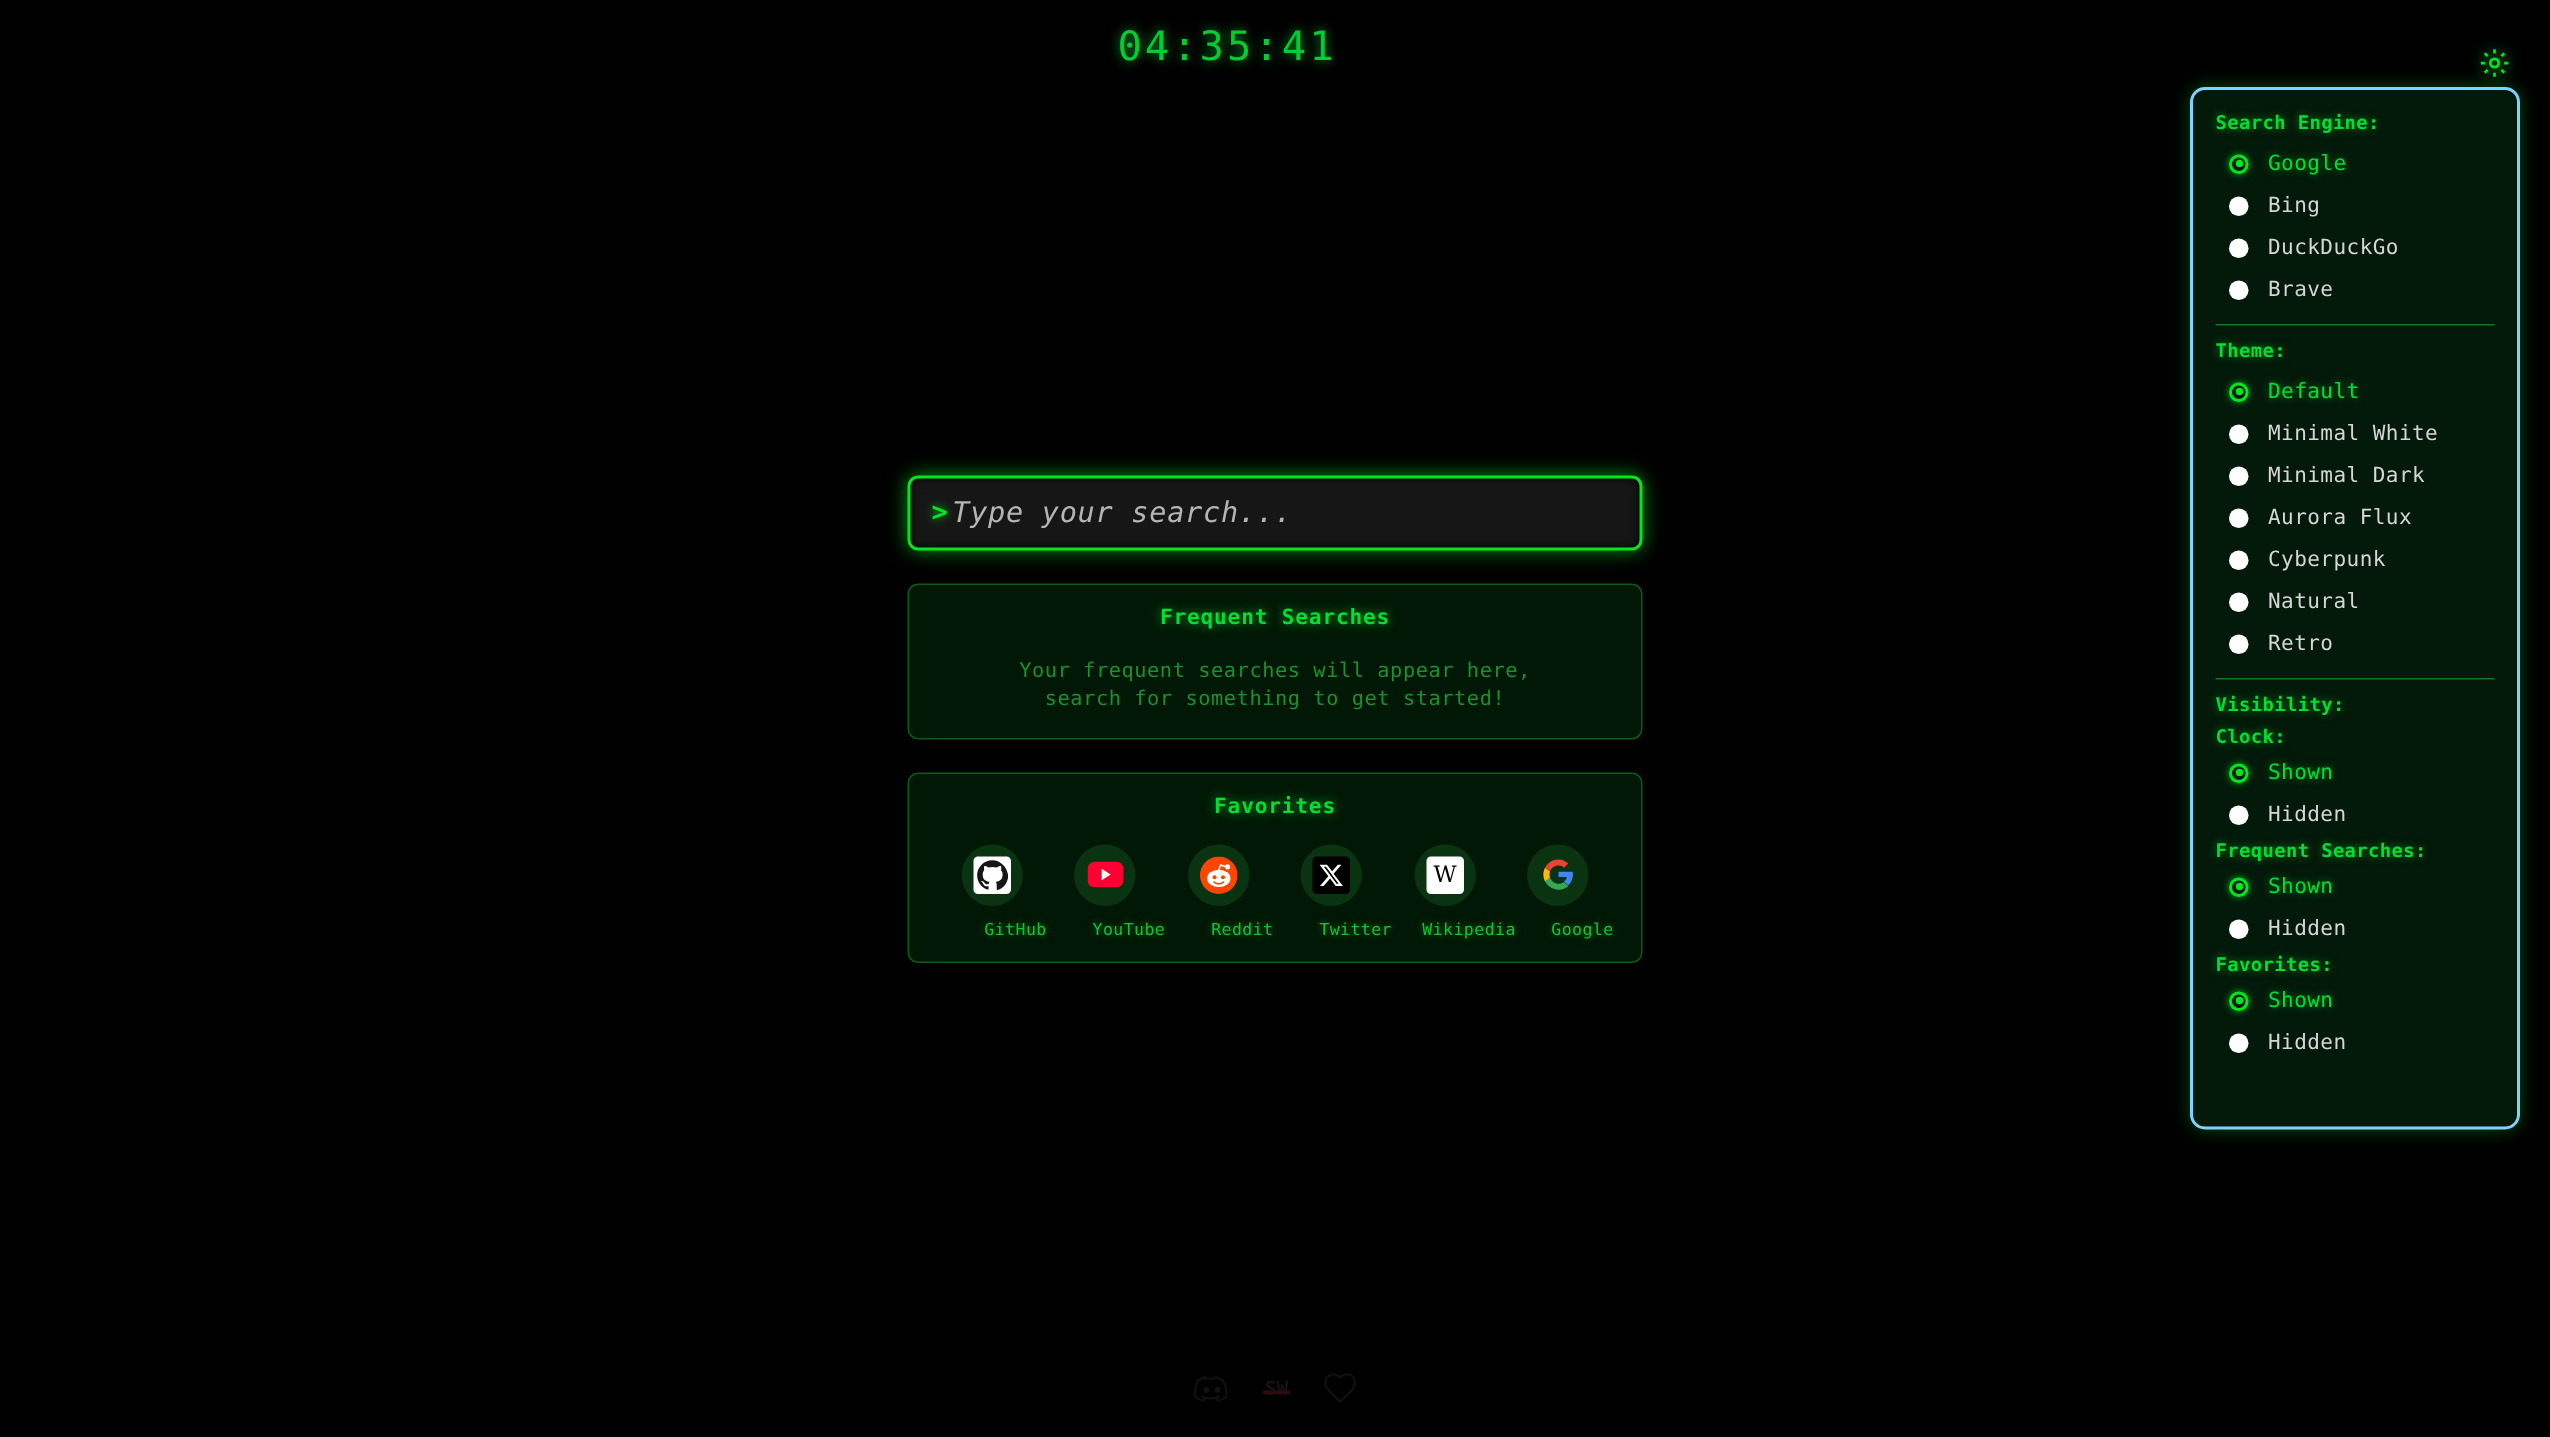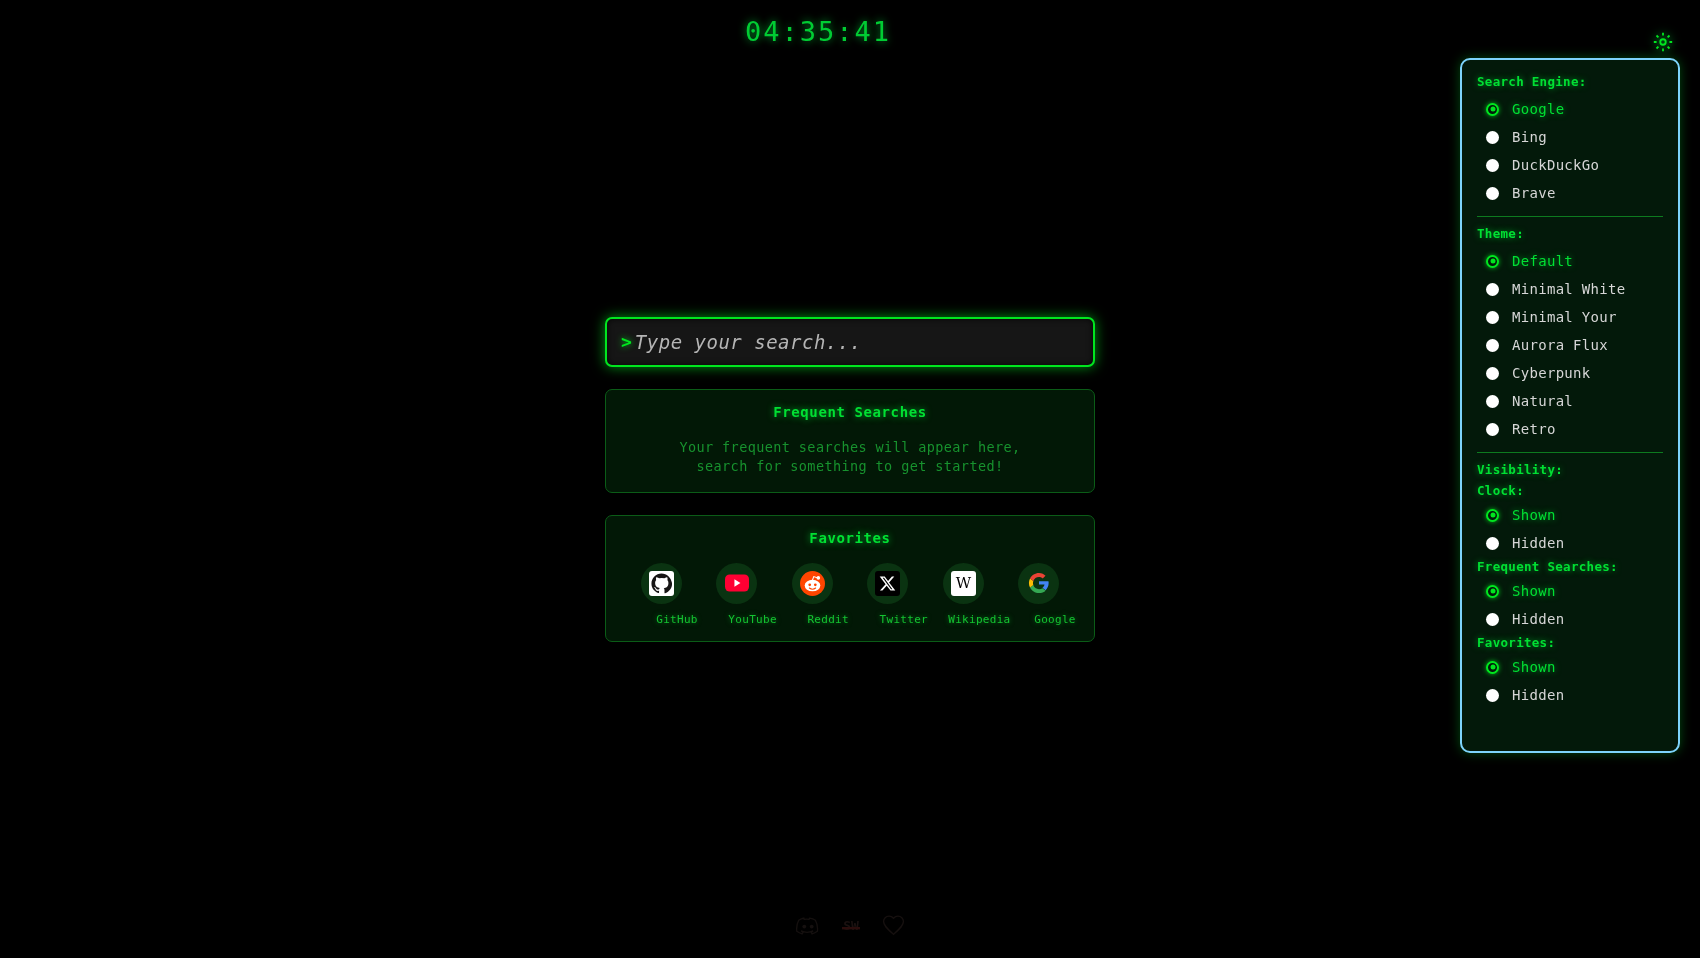--- a/index.html
+++ b/index.html
@@ -346,21 +346,21 @@
   <div class="opt sel">
     <span class="radio"></span>
     <span class="opt-label">Default</span>
   </div>
   <div class="opt">
     <span class="radio"></span>
     <span class="opt-label">Minimal White</span>
   </div>
   <div class="opt">
     <span class="radio"></span>
-    <span class="opt-label">Minimal Your</span>
+    <span class="opt-label">Minimal Dark</span>
   </div>
   <div class="opt">
     <span class="radio"></span>
     <span class="opt-label">Aurora Flux</span>
   </div>
   <div class="opt">
     <span class="radio"></span>
     <span class="opt-label">Cyberpunk</span>
   </div>
   <div class="opt">

